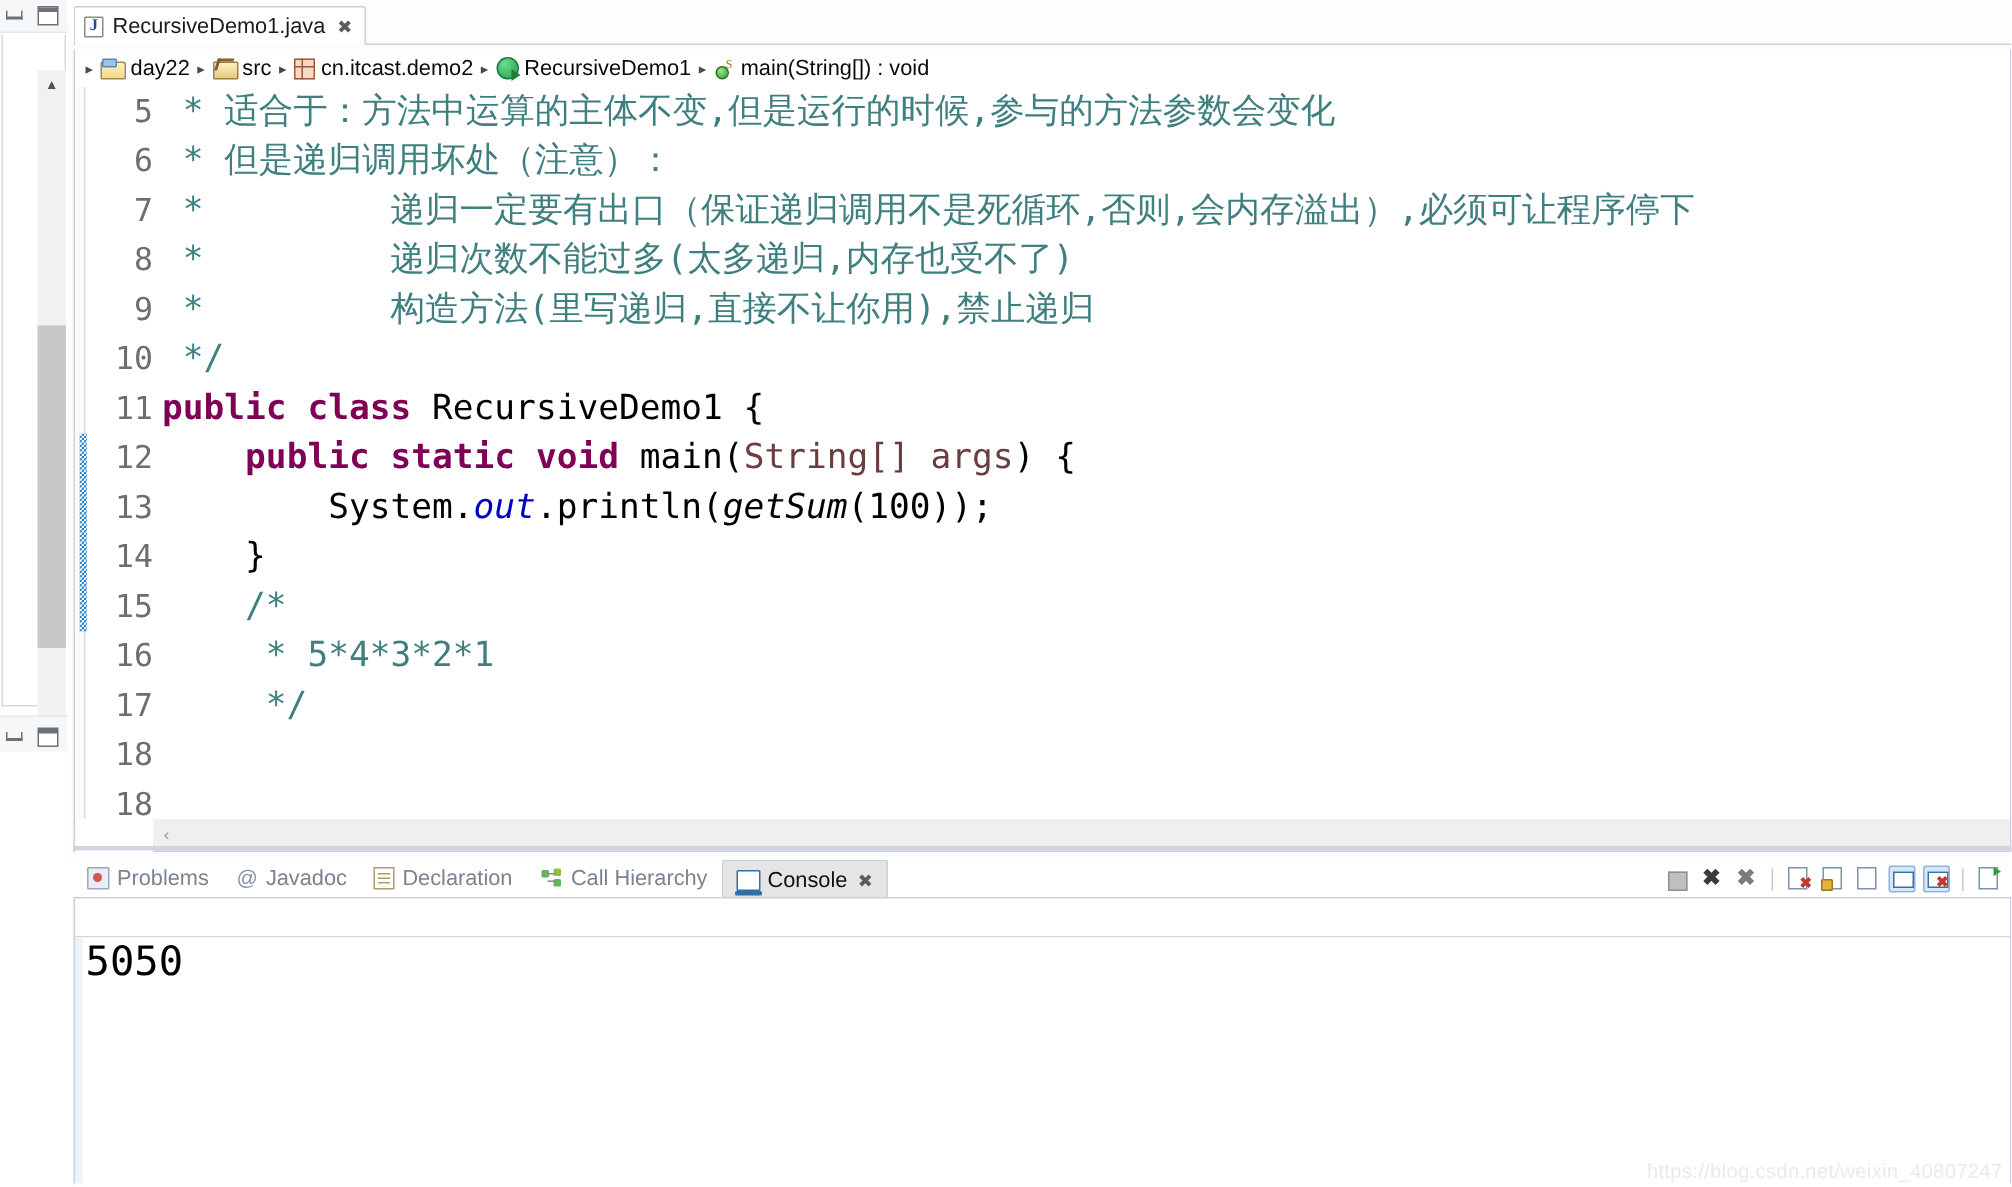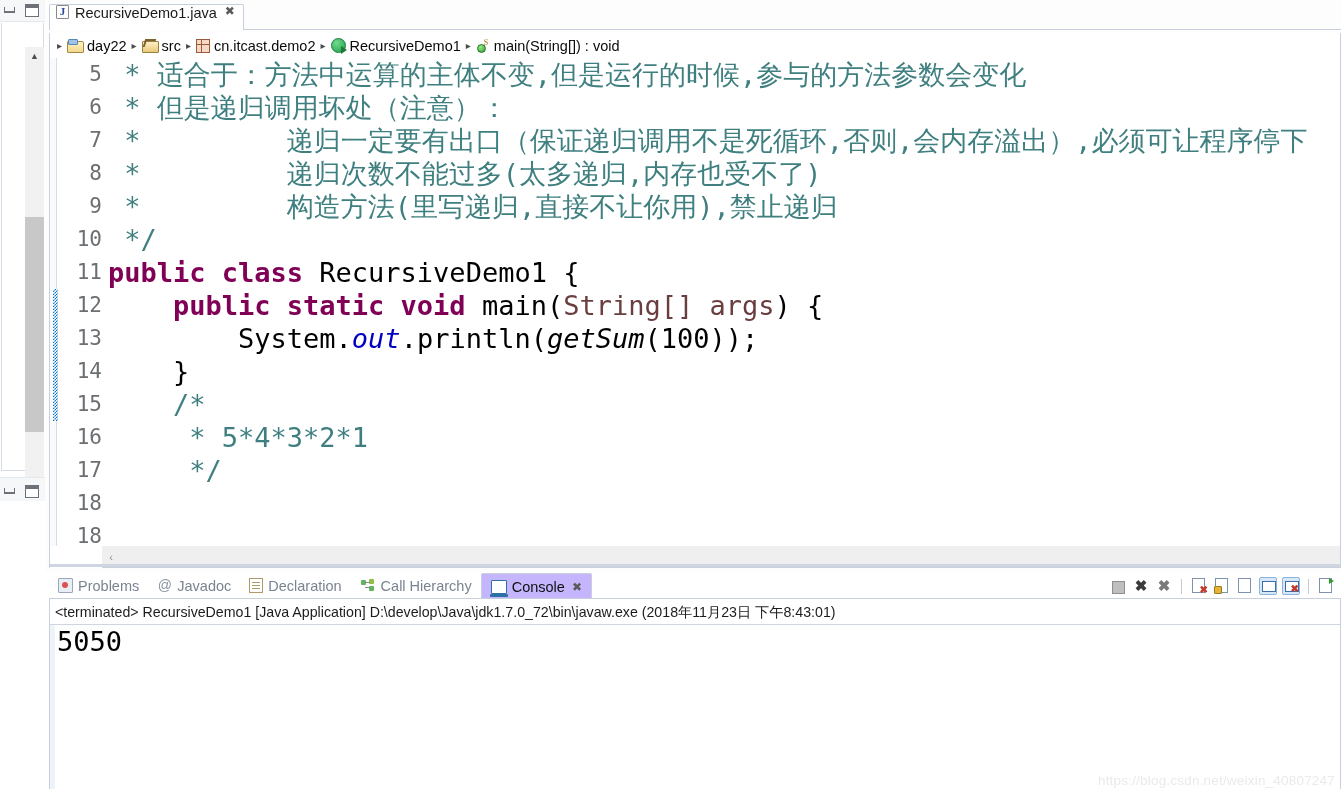--- a/index.html
+++ b/index.html
@@ -115,21 +115,21 @@
     position: absolute; left: 4px; top: 0;
     width: 1292px; height: 28px;
   }
   .editor-tab {
     position: absolute; left: 0; top: 2px;
     height: 26px;
     background: #ffffff;
     border: 1px solid #c8d0dd;
     border-bottom: none;
     border-radius: 2px 2px 0 0;
-    display: flex; 
+    display: flex; align-items: center;
     padding: 0 8px 0 6px;
     gap: 6px;
   }
   .java-file-icon {
     position: relative;
     width: 13px; height: 14px;
     background: #fefefe;
     border: 1px solid #8a8a8a;
     border-radius: 1px;
     flex: 0 0 auto;
@@ -297,21 +297,21 @@
     font-size: 21px;
     color: #6c6f72;
   }
   .code-lines {
     position: absolute; left: 56px; top: 0;
     width: 1236px; height: 488px;
   }
   .cl {
     height: 33px; line-height: 33px;
     font-family: "DejaVu Sans Mono", monospace;
-    font-size: 27px;
+    font-size: 23px;
     white-space: pre;
     color: #000000;
     padding-left: 2px;
   }
   .cl.highlight {
     background: #e8f1fb;
     border-top: 1px solid #cfe0f3;
     border-bottom: 1px solid #cfe0f3;
     height: 33px;
     line-height: 31px;
@@ -366,21 +366,21 @@
   .cv-tab {
     display: flex; align-items: center; gap: 5px;
     height: 27px;
     padding: 0 9px;
     font-size: 14.5px;
     color: #7a8491;
     white-space: nowrap;
   }
   .cv-tab.active {
     color: #101010;
-    background: #c4b5fd;
+    background: #e5e5e5;
     border: 1px solid #c8d0dd;
     border-bottom: none;
     border-radius: 2px 2px 0 0;
     height: 26px;
     margin-top: 1px;
   }
   .cv-tab .tclose { font-size: 12px; color: #5a5a5a; margin-left: 2px; }
 
   
   .ic-problems {
@@ -710,21 +710,20 @@
           <span class="tb-badge-x">✖</span>
       </span>
       <span class="tb-sep"></span>
       <span class="tb-icon">
         <span class="tb-page"></span>
           <span class="tb-green"></span>
       </span>
     </div>
 
     <div class="console-body">
-      <div class="terminated-line">&lt;terminated&gt; RecursiveDemo1 [Java Application] D:\develop\Java\jdk1.7.0_72\bin\javaw.exe (2018年11月23日 下午8:43:01)</div>
       <div class="terminated-underline"></div>
 
       <div class="console-text-area">
         <div class="console-leftstrip"></div>
         <div class="out-line">5050</div>
       </div>
     </div>
 
     <div class="console-bottom-edge"></div>
   </div>

